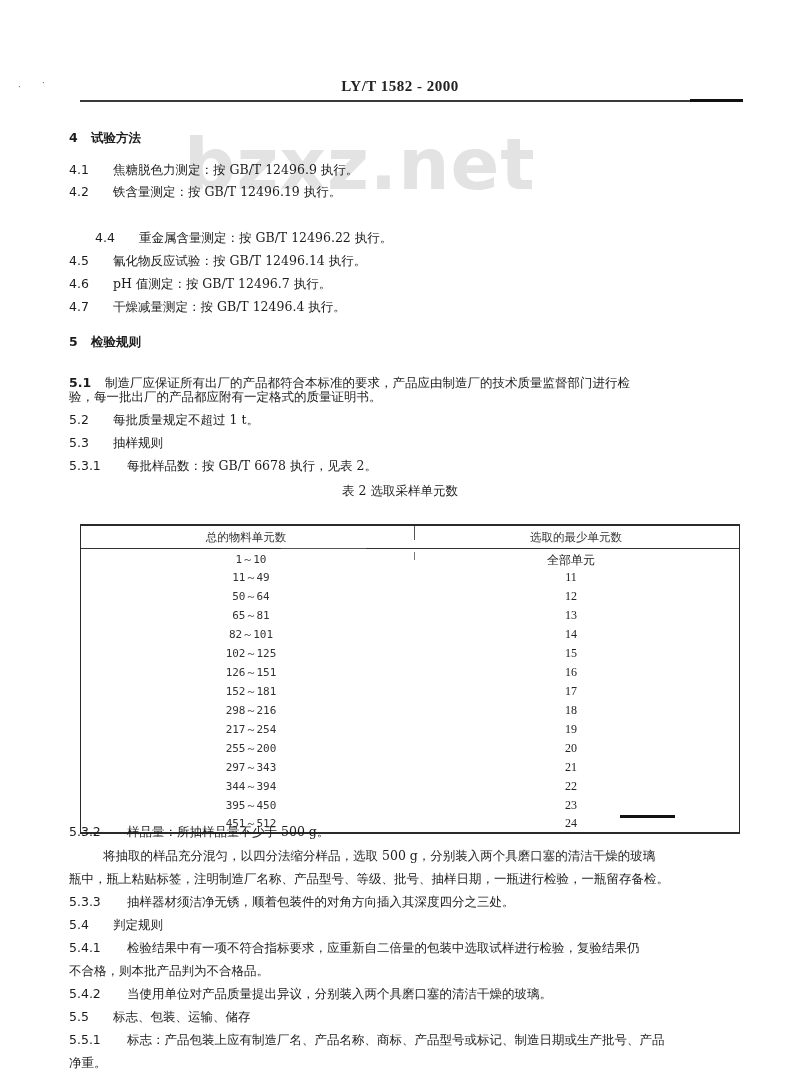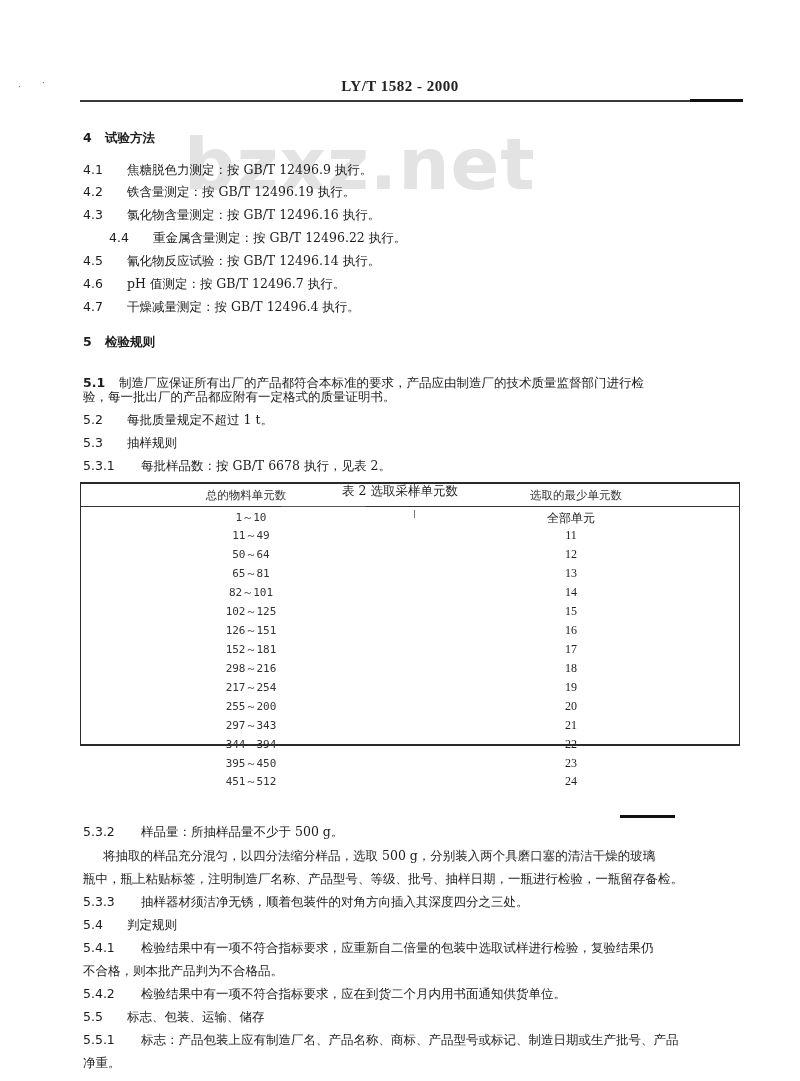--- a/index.html
+++ b/index.html
@@ -13,30 +13,30 @@
     position:absolute; left:0; width:800px; top:78px; text-align:center;
     font-family:"Liberation Serif","DejaVu Serif",serif; font-size:15px; font-weight:bold; letter-spacing:0.5px; color:#222;
   }
   .hdr-rule { position:absolute; left:80px; width:663px; top:100px; height:2px; background:#3a3a3a; }
   .hdr-rule-bold { position:absolute; left:690px; width:53px; top:99px; height:3px; background:#111; }
   .watermark {
     position:absolute; left:184px; top:128px; font-family:"DejaVu Sans","Liberation Sans",sans-serif;
     font-weight:bold; font-size:72px; color:#e3e3e3; letter-spacing:1px; line-height:1; z-index:0;
   }
   .line {
-    position:absolute; left:83px; font-size:12.5px; line-height:16px; white-space:nowrap; z-index:1;
+    position:absolute; left:69px; font-size:12.5px; line-height:16px; white-space:nowrap; z-index:1;
   }
   .num { display:inline-block; min-width:44px; font-family:"DejaVu Sans","Liberation Sans",sans-serif; font-size:12.5px; }
   .num.w60 { min-width:58px; }
   .h-sec { font-weight:bold; }
   .h-sec .num { min-width:22px; font-weight:bold; }
   .indent { left:103px; }
   .tbl-caption { position:absolute; left:0; width:800px; top:483px; text-align:center; font-size:12.5px; }
   .table {
-    position:absolute; left:80px; width:660px; top:482px; height:264px;
+    position:absolute; left:80px; width:660px; top:524px; height:310px;
     border:2px solid #2a2a2a; border-left:1.5px solid #2a2a2a; border-right:1.5px solid #2a2a2a; box-sizing:border-box;
   }
   .thead { position:absolute; left:0; right:0; top:0; height:22px; border-bottom:1.5px solid #333; }
   .th { position:absolute; top:4px; font-size:11.5px; color:#333; text-align:center; }
   .th.c1 { left:0; width:330px; }
   .th.c2 { left:330px; width:330px; }
   .vtick { position:absolute; left:333px; top:0; width:1px; height:14px; background:#555; }
   .vtick2 { position:absolute; left:333px; top:26px; width:1px; height:8px; background:#777; }
   .hstub { position:absolute; left:200px; top:22px; width:85px; height:1px; background:#555; }
   .row { position:absolute; left:0; width:656px; height:17.6px; font-size:11px; }
@@ -56,21 +56,20 @@
   <div class="hdr-rule"></div>
   <div class="hdr-rule-bold"></div>
 
   <div class="watermark">bzxz.net</div>
 
   <div class="line h-sec" style="top:130px;">
     <span class="num">4</span><span>试验方法</span>
   </div>
   <div class="line" style="top:162px;"><span class="num">4.1</span><span>焦糖脱色力测定：按 GB/T 12496.9 执行。</span></div>
   <div class="line" style="top:184px;"><span class="num">4.2</span><span>铁含量测定：按 GB/T 12496.19 执行。</span></div>
-  <div class="line" style="top:207px;"><span class="num">4.3</span><span>氯化物含量测定：按 GB/T 12496.16 执行。</span></div>
   <div class="line" style="top:230px;margin-left:26px;"><span class="num">4.4</span><span>重金属含量测定：按 GB/T 12496.22 执行。</span></div>
   <div class="line" style="top:253px;"><span class="num">4.5</span><span>氰化物反应试验：按 GB/T 12496.14 执行。</span></div>
   <div class="line" style="top:276px;"><span class="num">4.6</span><span>pH 值测定：按 GB/T 12496.7 执行。</span></div>
   <div class="line" style="top:299px;"><span class="num">4.7</span><span>干燥减量测定：按 GB/T 12496.4 执行。</span></div>
 
   <div class="line h-sec" style="top:334px;">
     <span class="num">5</span><span>检验规则</span>
   </div>
   <div class="line" style="top:366px;margin-top:9px;"><span class="num" style="min-width:36px;font-weight:bold;">5.1</span><span>制造厂应保证所有出厂的产品都符合本标准的要求，产品应由制造厂的技术质量监督部门进行检</span></div>
   <div class="line" style="top:389px;"><span>验，每一批出厂的产品都应附有一定格式的质量证明书。</span></div>
@@ -152,18 +151,18 @@
   </div>
   <div class="bottom-mark"></div>
 
   <div class="line" style="top:824px;"><span class="num w60">5.3.2</span><span>样品量：所抽样品量不少于 500 g。</span></div>
   <div class="line indent" style="top:848px;"><span>将抽取的样品充分混匀，以四分法缩分样品，选取 500 g，分别装入两个具磨口塞的清洁干燥的玻璃</span></div>
   <div class="line" style="top:871px;"><span>瓶中，瓶上粘贴标签，注明制造厂名称、产品型号、等级、批号、抽样日期，一瓶进行检验，一瓶留存备检。</span></div>
   <div class="line" style="top:894px;"><span class="num w60">5.3.3</span><span>抽样器材须洁净无锈，顺着包装件的对角方向插入其深度四分之三处。</span></div>
   <div class="line" style="top:917px;"><span class="num">5.4</span><span>判定规则</span></div>
   <div class="line" style="top:940px;"><span class="num w60">5.4.1</span><span>检验结果中有一项不符合指标要求，应重新自二倍量的包装中选取试样进行检验，复验结果仍</span></div>
   <div class="line" style="top:963px;"><span>不合格，则本批产品判为不合格品。</span></div>
-  <div class="line" style="top:986px;"><span class="num w60">5.4.2</span><span>检验结果中有一项不符合指标要求，应在到货二个月内用书面通知供货单位。</span></div>
+  <div class="line" style="top:986px;"><span class="num w60">5.4.2</span><span>当使用单位对产品质量提出异议，分别装入两个具磨口塞的清洁干燥的玻璃。</span></div>
   <div class="line" style="top:1009px;"><span class="num">5.5</span><span>标志、包装、运输、储存</span></div>
   <div class="line" style="top:1032px;"><span class="num w60">5.5.1</span><span>标志：产品包装上应有制造厂名、产品名称、商标、产品型号或标记、制造日期或生产批号、产品</span></div>
   <div class="line" style="top:1055px;"><span>净重。</span></div>
 
 </div>
 
 </body></html>

